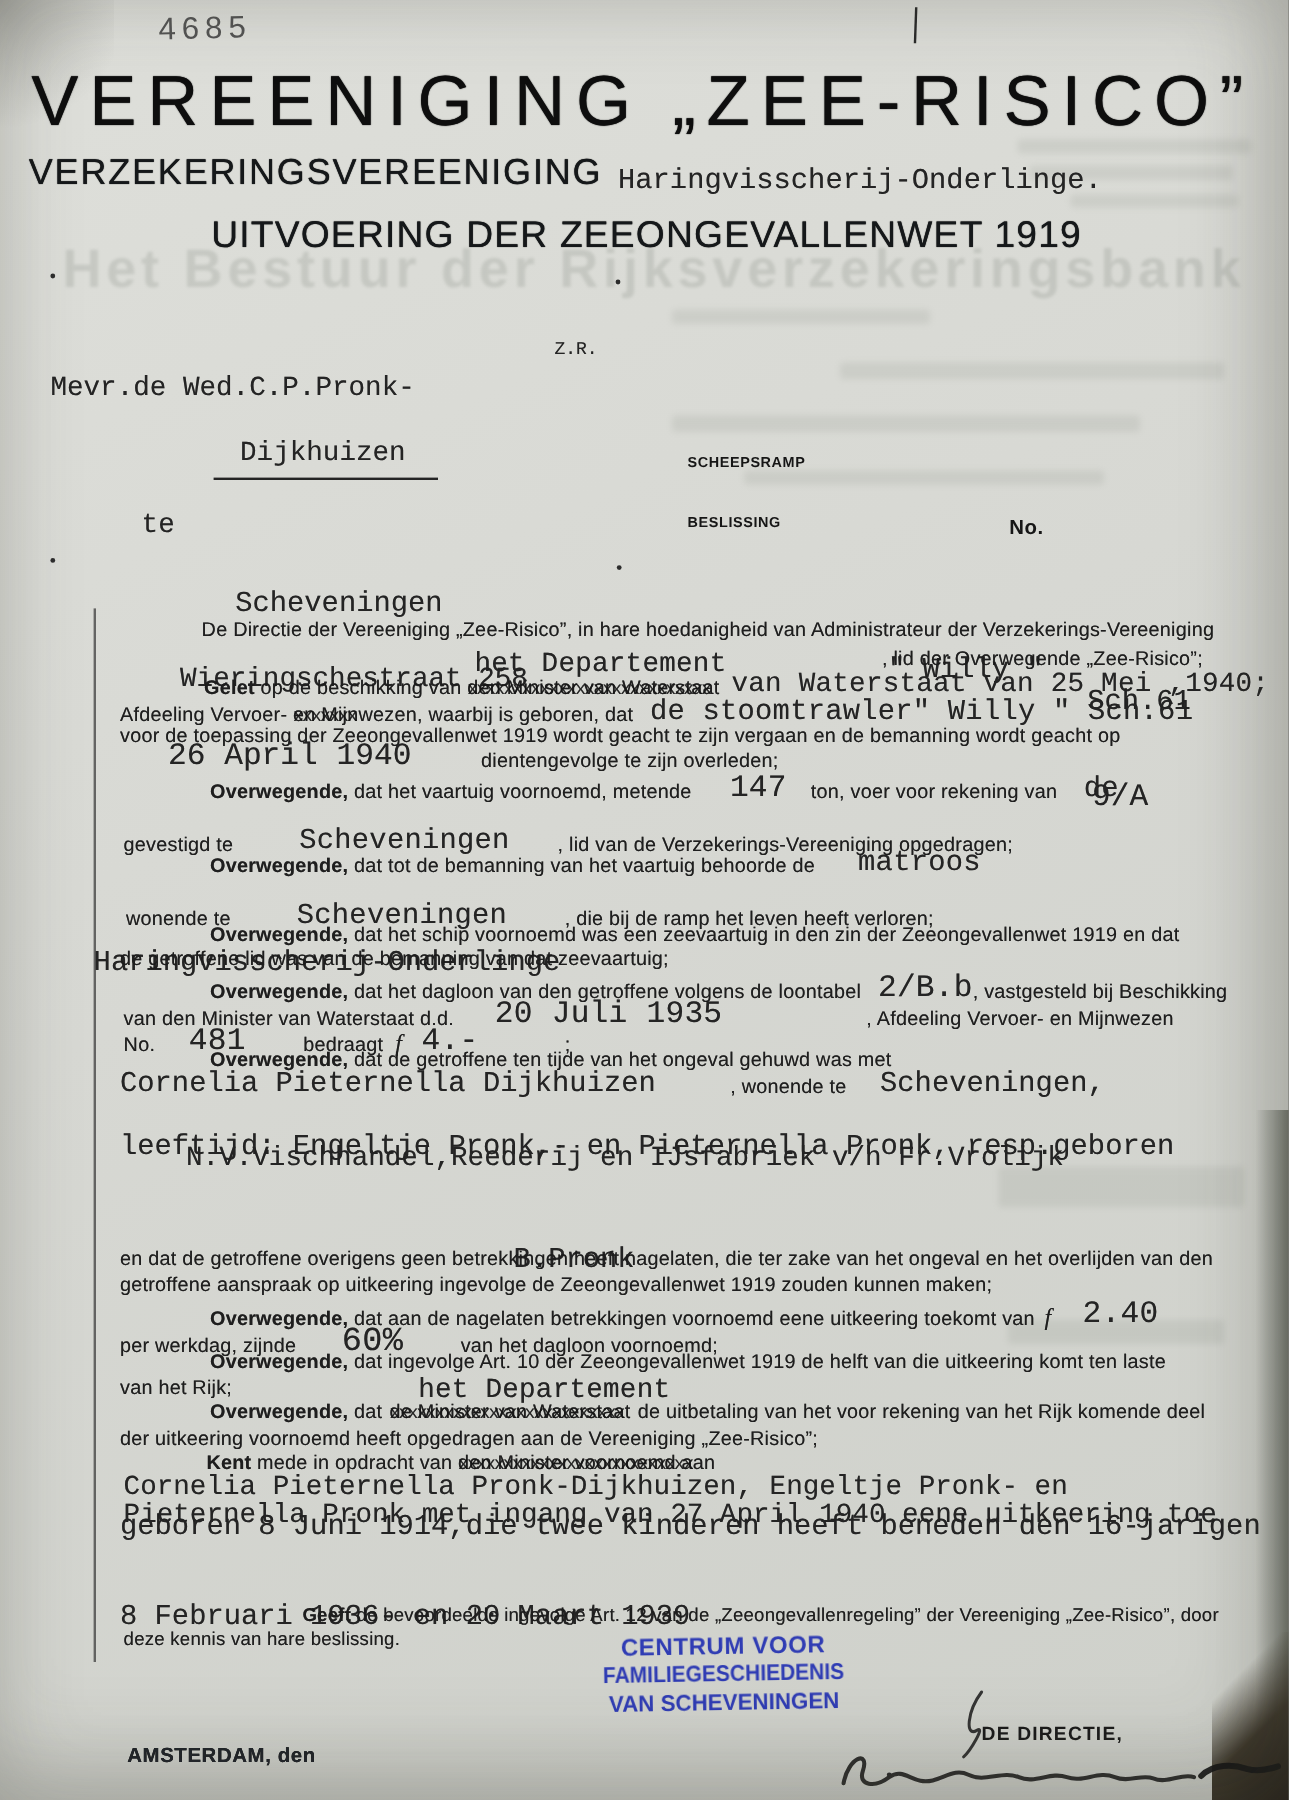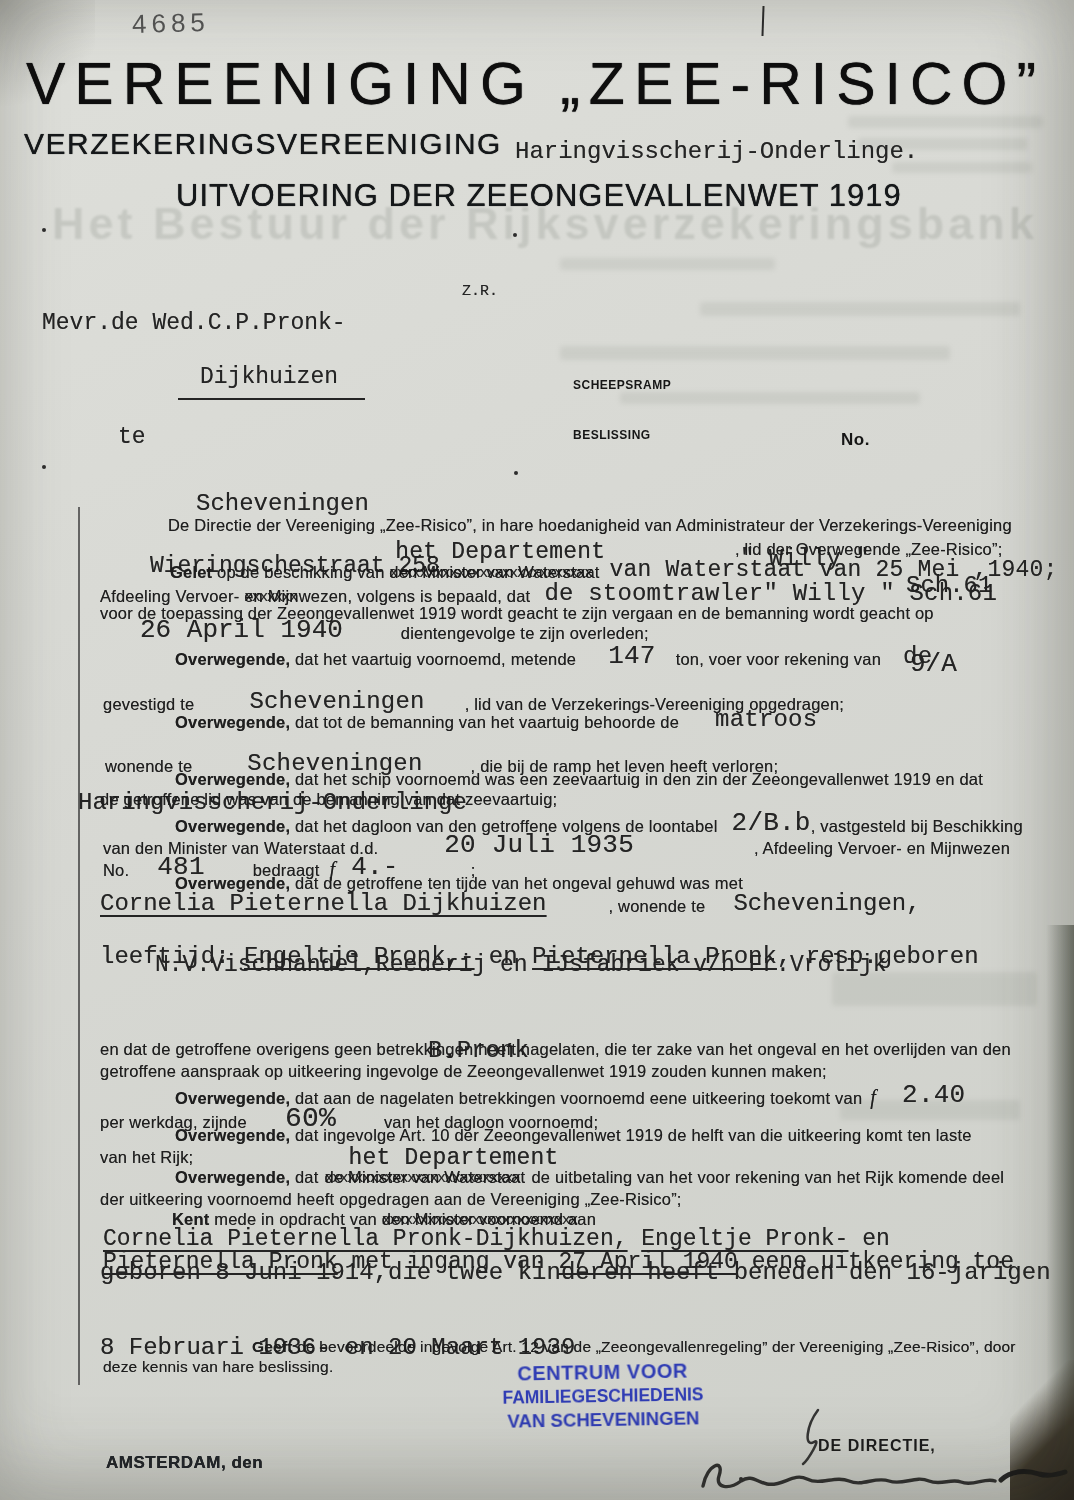--- a/index.html
+++ b/index.html
@@ -9,21 +9,21 @@
     font-family:"Liberation Sans",sans-serif;color:#1d1d1d}
   .page::after{content:"";position:absolute;inset:0;pointer-events:none;
     box-shadow:inset 0 0 70px rgba(70,70,60,.22), inset -25px -35px 70px rgba(55,55,45,.18)}
   .abs{position:absolute;white-space:nowrap}
   
   .p{font-family:"Liberation Sans",sans-serif;font-size:16.5px;letter-spacing:.2px;color:#1e1e1e;text-shadow:0 0 .4px rgba(0,0,0,.55)}
   .b{font-weight:bold}
   
   .t{font-family:"Liberation Mono","DejaVu Sans Mono",monospace;font-size:23px;color:#242424;position:relative;top:-2px;text-shadow:0 0 .5px rgba(0,0,0,.4)}
   .t24{font-size:24px}.t26{font-size:26px}.t28{font-size:28px}
-  .tu{text-decoration:underline;text-decoration-thickness:2px;text-underline-offset:5px}
+  .tu{text-decoration-thickness:2px;text-underline-offset:5px}
   .fl{font-family:"Liberation Serif",serif;font-style:italic;font-size:20px}
   .struck{position:relative;display:inline-block}
   .struck .xs{position:absolute;left:0;top:2px;width:102%;overflow:hidden;
     font-family:Liberation Mono, monospace;font-size:15px;letter-spacing:-1.5px;color:#151515;opacity:.9}
   .struck .ins{position:absolute;white-space:nowrap;font-family:"Liberation Mono","DejaVu Sans Mono",monospace;font-size:23px;color:#242424}
   .title{font-size:59px;letter-spacing:9px;color:#0e0e0e;text-shadow:0 0 1px #000}
   .h-org{font-size:30px;letter-spacing:1.5px;color:#15181a;text-shadow:0 0 .8px #000}
   .h-law{font-size:31px;letter-spacing:1px;color:#15181a;text-shadow:0 0 .8px #000}
   .caselabel{font-size:12px;font-weight:bold;letter-spacing:.5px;color:#161616}
   .ghost{font-size:45px;font-weight:bold;letter-spacing:4px;color:#5f675d;opacity:.17;filter:blur(1.3px)}
@@ -98,21 +98,21 @@
   <div class="dot" style="left:42px;top:465px"></div>
   <div class="dot" style="left:514px;top:471px"></div>
 
   <div class="abs p" style="left:168px;top:516px">De Directie der Vereeniging „Zee-Risico”, in hare hoedanigheid van Administrateur der Verzekerings-Vereeniging</div>
 
   <div class="abs t t24" style="left:78px;top:530px">Haringvisscherij-Onderlinge</div>
   <div class="abs p" style="left:735px;top:540px">, lid der Overwegende „Zee-Risico”;</div>
 
   <div class="abs p" style="left:170px;top:559px"><span class="b">Gelet</span><span> op de beschikking van </span><span class="struck"><span>den Minister van Waterstaat</span><span class="xs">xxxxxxxxxxxxxxxxxxxxxxxxxxx</span><span class="ins" style="left:6px;top:-24px">het Departement</span></span><span class="t" style="margin-left:10px">van Waterstaat  van 25 Mei ,1940;</span></div>
 
-  <div class="abs p" style="left:100px;top:582px"><span>Afdeeling Vervoer- </span><span class="struck"><span>en Mijn</span><span class="xs">xxxxxxx</span></span><span>wezen, volgens is bepaald, dat</span><span class="t t24" style="margin-left:14px">de stoomtrawler" Willy " Sch.61</span></div>
+  <div class="abs p" style="left:100px;top:582px"><span>Afdeeling Vervoer- </span><span class="struck"><span>en Mijn</span><span class="xs">xxxxxxx</span></span><span>wezen, waarbij is geboren, dat</span><span class="t t24" style="margin-left:14px">de stoomtrawler" Willy " Sch.61</span></div>
 
   <div class="abs p" style="left:100px;top:604px">voor de toepassing der Zeeongevallenwet 1919 wordt geacht te zijn vergaan en de bemanning wordt geacht op</div>
 
   <div class="abs" style="left:140px;top:617px"><span class="t t26">26 April 1940</span><span class="p" style="margin-left:58px">dientengevolge te zijn overleden;</span></div>
 
   <div class="abs p" style="left:175px;top:643px"><span class="b">Overwegende,</span><span> dat het vaartuig voornoemd, metende</span><span class="t t26" style="margin-left:32px">147</span><span style="margin-left:20px">ton, voer voor rekening van</span><span class="t t24" style="margin-left:22px">de</span></div>
 
   <div class="abs t" style="left:155px;top:666px">N.V.Vischhandel,Reederij en IJsfabriek v/h Fr.Vrolijk</div>
 
   <div class="abs p" style="left:103px;top:690px"><span>gevestigd te</span><span class="t t24" style="margin-left:55px">Scheveningen</span><span style="margin-left:40px">, lid van de Verzekerings-Vereeniging opgedragen;</span></div>
@@ -121,21 +121,21 @@
 
   <div class="abs t t24" style="left:428px;top:725px">B.Pronk</div>
 
   <div class="abs p" style="left:105px;top:752px"><span>wonende te</span><span class="t t24" style="margin-left:55px">Scheveningen</span><span style="margin-left:48px">, die bij de ramp het leven heeft verloren;</span></div>
 
   <div class="abs p" style="left:175px;top:770px"><span class="b">Overwegende,</span><span> dat het schip voornoemd was een zeevaartuig in den zin der Zeeongevallenwet 1919 en dat</span></div>
   <div class="abs p" style="left:100px;top:790px">de getroffene lid was van de bemanning van dat zeevaartuig;</div>
 
   <div class="abs p" style="left:175px;top:810px"><span class="b">Overwegende,</span><span> dat het dagloon van den getroffene volgens de loontabel</span><span class="t t26" style="margin-left:14px">2/B.b</span><span>, vastgesteld bij Beschikking</span></div>
 
-  <div class="abs p" style="left:103px;top:832px"><span>van den Minister van Waterstaat d.d.</span><span class="t t26" style="margin-left:66px">20 Juli 1935</span><span style="margin-left:120px">, Afdeeling Vervoer- en Mijnwezen</span></div>
+  <div class="abs p" style="left:103px;top:832px"><span>van den Minister van Waterstaat d.d.</span><span class="t t26" style="margin-left:34px">20 Juli 1935</span><span style="margin-left:120px">, Afdeeling Vervoer- en Mijnwezen</span></div>
 
   <div class="abs p" style="left:103px;top:854px"><span>No.</span><span class="t t26" style="margin-left:28px">481</span><span style="margin-left:48px">bedraagt</span><span class="fl" style="margin-left:10px">f</span><span class="t t26" style="margin-left:16px">4.-</span><span style="margin-left:72px">;</span></div>
 
   <div class="abs p" style="left:175px;top:874px"><span class="b">Overwegende,</span><span> dat de getroffene ten tijde van het ongeval gehuwd was met</span></div>
 
   <div class="abs" style="left:100px;top:892px"><span class="t t24 tu">Cornelia Pieternella Dijkhuizen</span><span class="p" style="margin-left:62px">, wonende te</span><span class="t t24" style="margin-left:28px">Scheveningen,</span></div>
 
   <div class="abs t t24" style="left:100px;top:920px">geboren 8 Juni 1914,die twee kinderen heeft beneden den 16-jarigen</div>
 
   <div class="abs" style="left:100px;top:945px"><span class="t t24">leeftijd: </span><span class="t t24 tu">Engeltje Pronk,-</span><span class="t t24"> en </span><span class="t t24 tu">Pieternella Pronk</span><span class="t t24">, resp.geboren</span></div>

